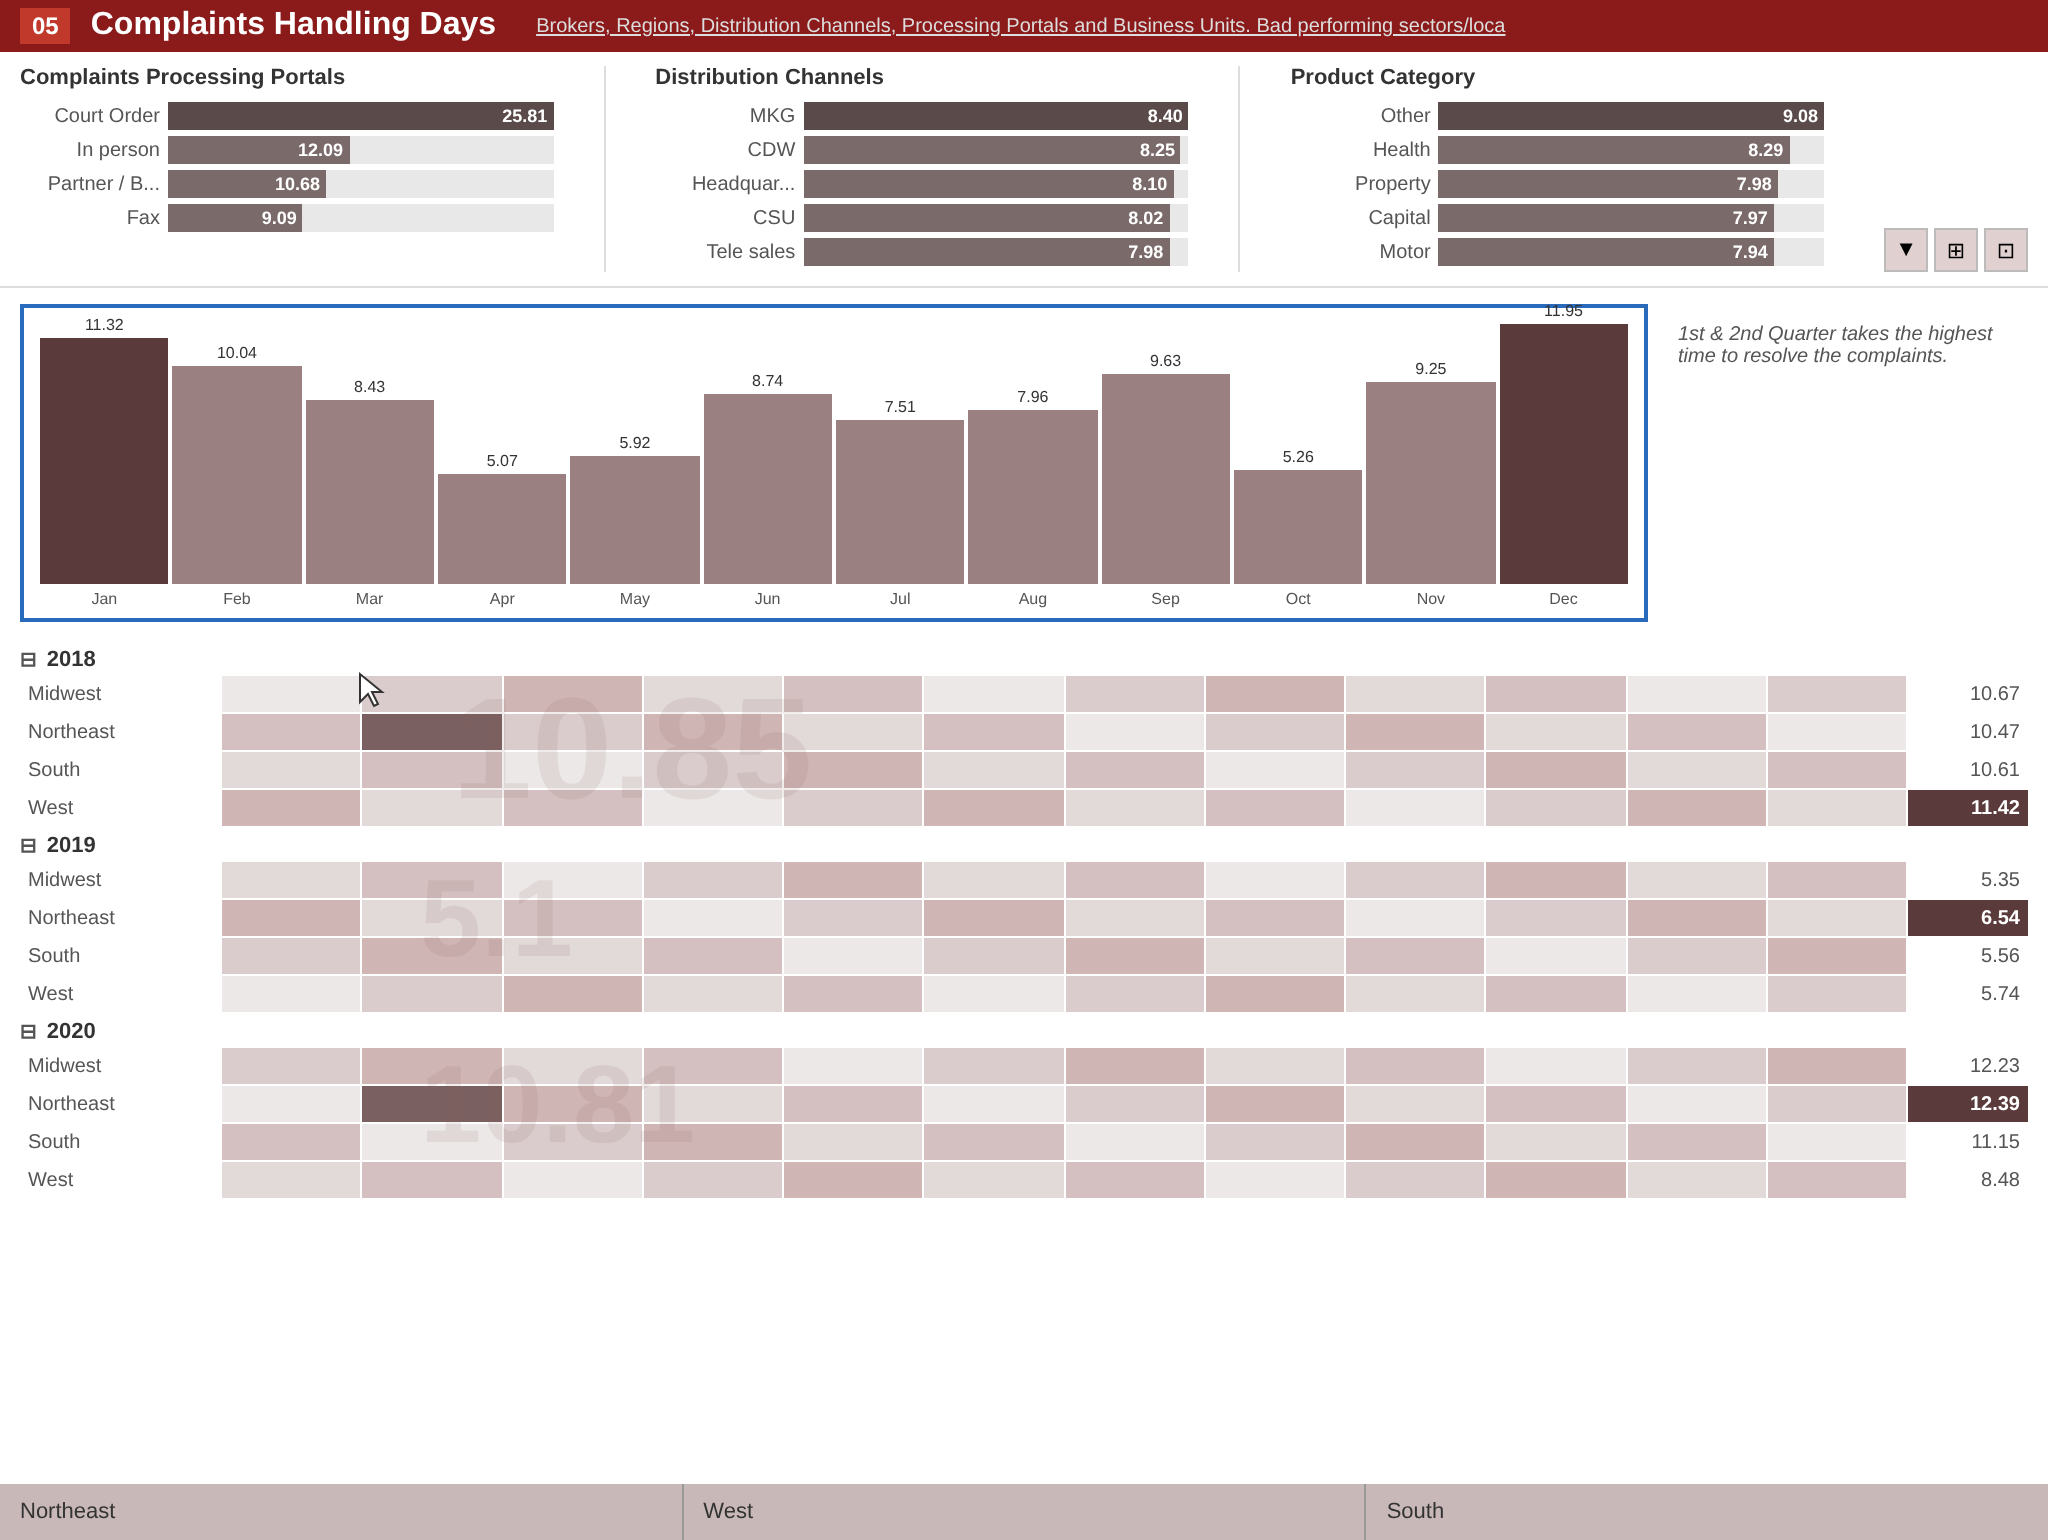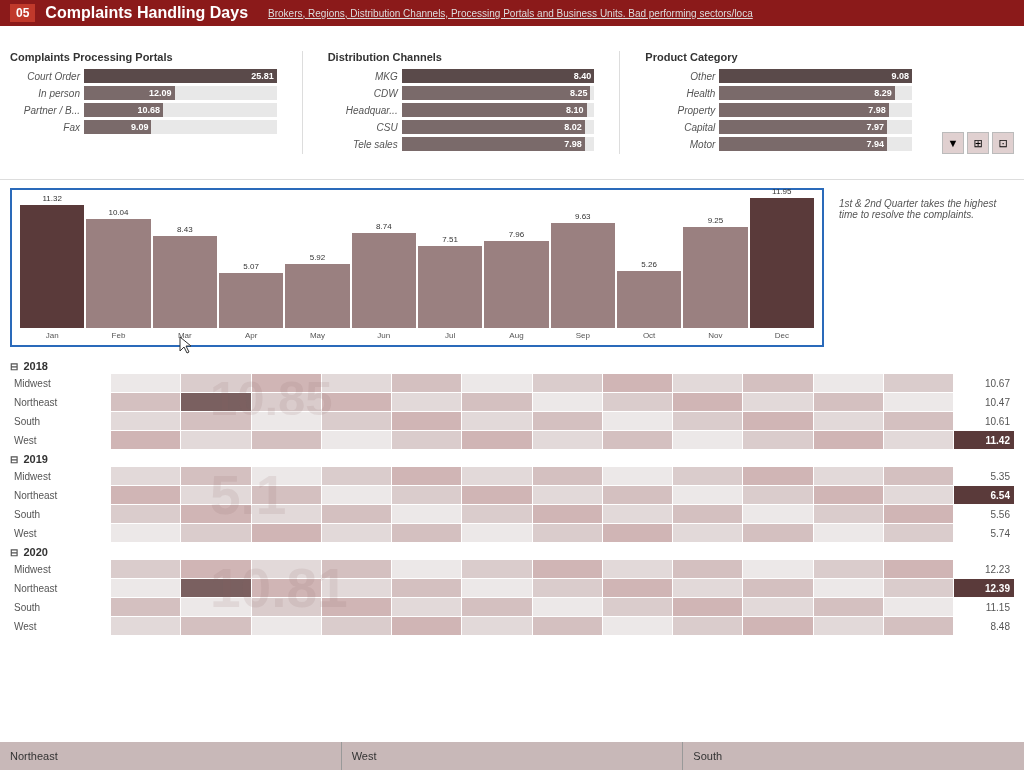--- a/index.html
+++ b/index.html
@@ -37,21 +37,21 @@
       font-size: 10px;
       margin-left: 10px;
       color: #ddd;
       text-decoration: underline;
     }
 
     
     .metrics-row {
       display: flex;
       background: white;
-      padding: 25px 10px;
+      padding: 7px 10px;
       gap: 20px;
       border-bottom: 1px solid #ddd;
     }
     .metric-section {
       flex: 1;
     }
     .metric-title {
       font-weight: bold;
       font-size: 11px;
       margin-bottom: 6px;
@@ -62,21 +62,20 @@
       align-items: center;
       margin-bottom: 3px;
       gap: 4px;
     }
     .metric-label {
       width: 70px;
       text-align: right;
       color: #555;
       font-size: 10px;
       flex-shrink: 0;
-      font-style: italic;
     }
     .metric-bar-wrap {
       flex: 1;
       height: 14px;
       background: #e8e8e8;
       position: relative;
     }
     .metric-bar {
       height: 100%;
       background: #7a6a6a;
@@ -490,21 +489,21 @@
             <div class="heatmap-cell" style="background: rgba(150, 110, 110, 0.35);"></div>
             <div class="heatmap-cell" style="background: rgba(170, 120, 120, 0.55);"></div>
             <div class="heatmap-cell" style="background: rgba(140, 105, 105, 0.25);"></div>
             <div class="heatmap-cell" style="background: rgba(160, 115, 115, 0.45);"></div>
             <div class="heatmap-cell" style="background: rgba(130, 100, 100, 0.15);"></div>
             <div class="heatmap-cell" style="background: rgba(150, 110, 110, 0.35);"></div>
             <div class="heatmap-cell" style="background: rgba(170, 120, 120, 0.55);"></div>
             <div class="heatmap-cell" style="background: rgba(140, 105, 105, 0.25);"></div>
             <div class="heatmap-value highlight">11.42</div>
           </div>
-          <div class="watermark" style="position: absolute; left: 200px; top: 10px; font-size: 49px; color: rgba(140, 100, 100, 0.12); font-weight: bold; pointer-events: none;">10.85</div>
+          <div class="watermark" style="position: absolute; left: 216px; top: 10px; font-size: 72px; color: rgba(140, 100, 100, 0.12); font-weight: bold; pointer-events: none;">10.85</div>
         </div>
         <div class="year-group" style="position: relative;">
           <div class="year-header">
             <span class="year-toggle">⊟</span>
             <span>2019</span>
           </div>
           <div style="display: grid; grid-template-columns: 100px repeat(12, 1fr) 60px; gap: 1px;">
             <div class="heatmap-label">Midwest</div>
             <div class="heatmap-cell" style="background: rgba(140, 105, 105, 0.25);"></div>
             <div class="heatmap-cell" style="background: rgba(160, 115, 115, 0.45);"></div>

